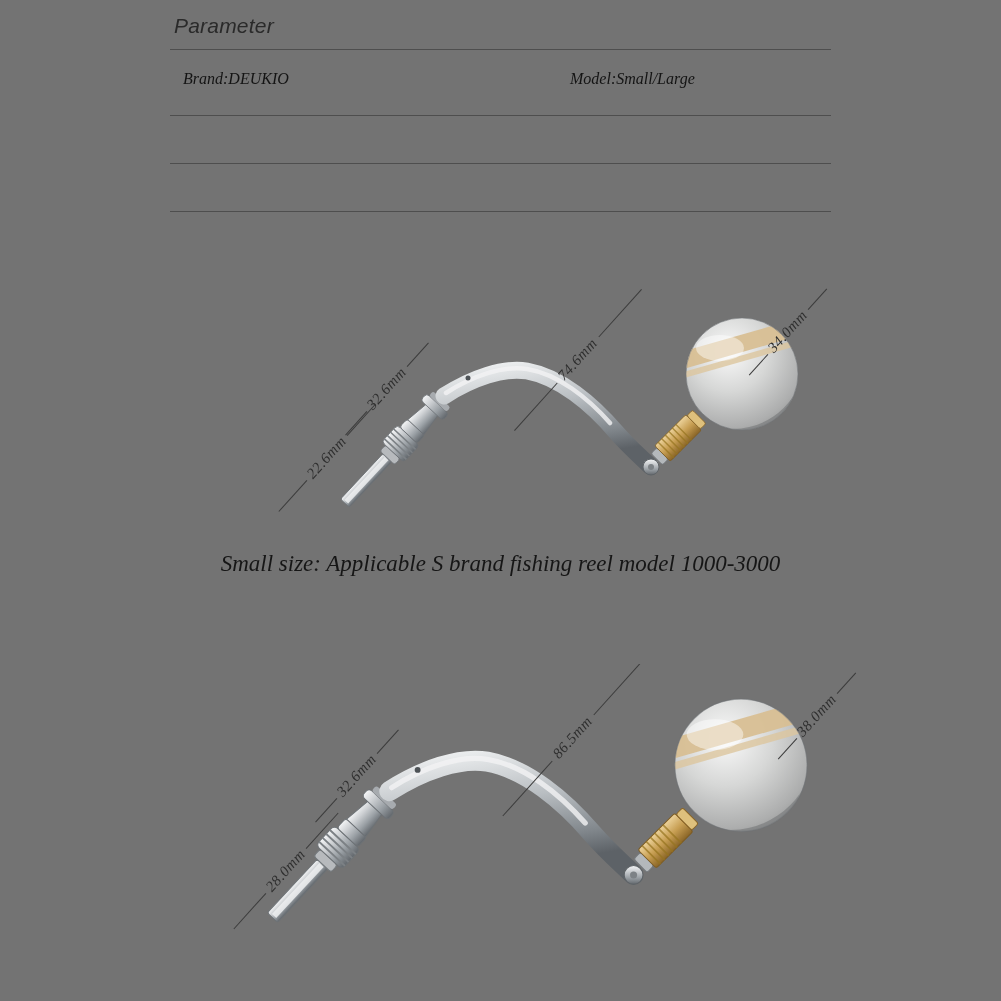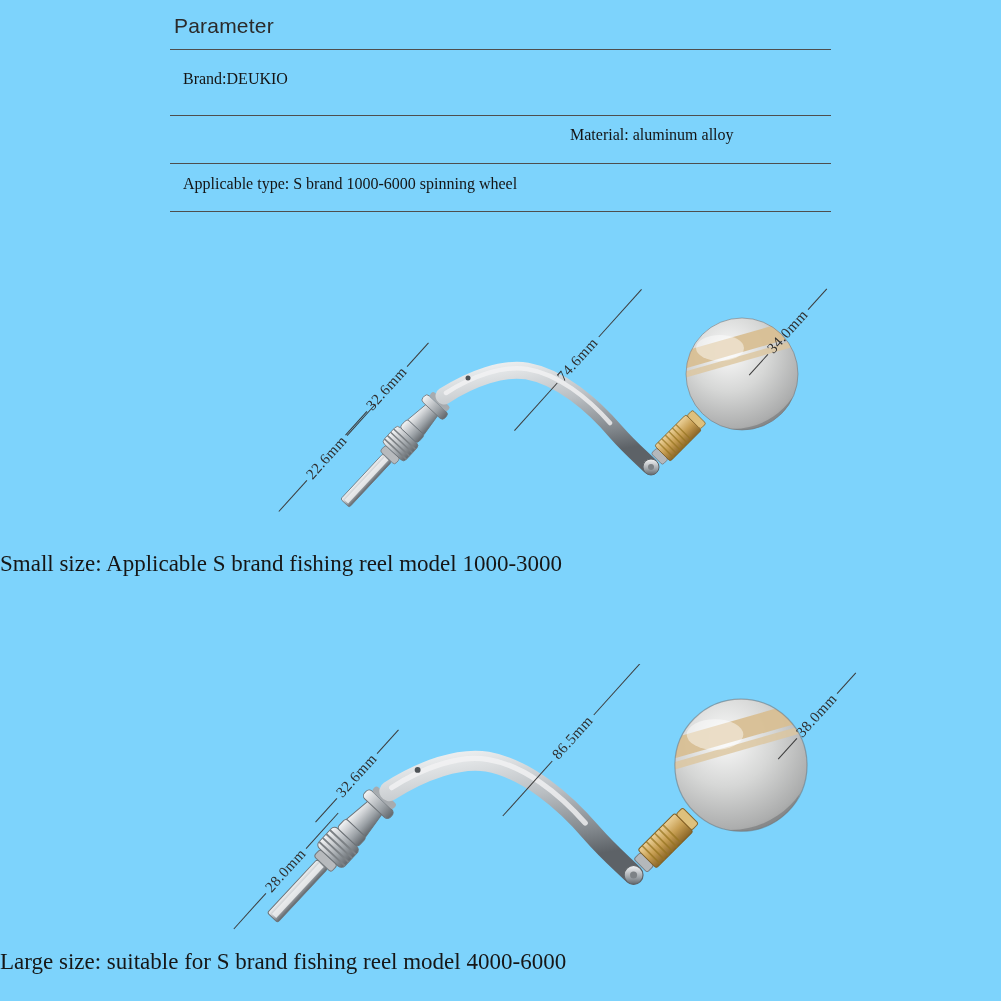--- a/index.html
+++ b/index.html
@@ -4,42 +4,42 @@
 <style>
   * { box-sizing: border-box; }
   html, body { margin: 0; padding: 0; }
   body {
     width: 1001px; height: 1001px;
     background: #ffffff;
     font-family: "Liberation Serif", serif;
     color: #1b1b1b;
     overflow: hidden;
   }
-  .page { position: relative; width: 1001px; height: 1001px; background: #7dd3fc; }
+  .page { position: relative; width: 1001px; height: 1001px; background: #737373; font-style: italic; }
 
   .param-heading {
     position: absolute; left: 174px; top: 14px;
     font-family: "Liberation Sans", sans-serif;
     font-size: 21px; font-weight: 500; color: #2a2a2a; letter-spacing: 0.2px;
   }
   .rule { position: absolute; left: 170px; width: 661px; height: 1px; background: #4e4e4e; }
   .r0 { top: 49px; } .r1 { top: 115px; } .r2 { top: 163px; } .r3 { top: 211px; }
 
   .cell { position: absolute; font-size: 16px; color: #141414; white-space: nowrap; }
   .c-l { left: 183px; }
   .c-r { left: 570px; }
   .row1 { top: 70px; } .row2 { top: 126px; } .row3 { top: 175px; }
 
   .figure { position: absolute; }
   .fig-small { left: 180px; top: 268px; width: 650px; height: 280px; }
   .fig-large { left: 180px; top: 648px; width: 660px; height: 296px; }
   .figure svg { width: 100%; height: 100%; display: block; }
 
   .caption {
-    position: absolute; left: 0; width: 1001px; 
+    position: absolute; left: 0; width: 1001px; text-align: center;
     font-size: 23px; color: #161616; white-space: nowrap;
   }
   .cap-small { top: 551px; }
   .cap-large { top: 949px; }
 
   .dim text {
     font-family: "Liberation Serif", serif;
     font-size: 15px; fill: #2f2f2f;
     text-anchor: middle; letter-spacing: 0.5px;
   }
@@ -122,26 +122,25 @@
           <circle cx="522" cy="90" r="56" fill="none" stroke="#6f7376" stroke-width="1" opacity="0.55"></circle>
         </g>
       </defs>
     </svg>
   </div>
 
   <div class="param-heading">Parameter</div>
   <div class="rule r0"></div>
 
   <span class="cell c-l row1">Brand:DEUKIO</span>
+  <span class="cell c-r row1">Model:Small/Large</span>
   <div class="rule r1"></div>
 
-  <span class="cell c-r row2">Material: aluminum alloy</span>
   <div class="rule r2"></div>
 
-  <span class="cell c-l row3">Applicable type: S brand 1000-6000 spinning wheel</span>
   <div class="rule r3"></div>
 
   <figure class="figure fig-small">
     <svg viewBox="0 0 650 280" role="img">
       <use href="#handle-art" xlink:href="#handle-art"></use>
       <g class="dim" transform="translate(107,174) rotate(-48)">
         <line x1="-72" y1="0" x2="-30" y2="0"></line>
           <line x1="30" y1="0" x2="72" y2="0"></line>
         <text y="4">22.6mm</text>
       </g>
@@ -182,15 +181,14 @@
           <line x1="31" y1="0" x2="105" y2="0"></line>
         <text y="4">86.5mm</text>
       </g>
       <g class="dim" transform="translate(597,52) rotate(-48)">
         <line x1="-58" y1="0" x2="-30" y2="0"></line>
           <line x1="30" y1="0" x2="58" y2="0"></line>
         <text y="4">38.0mm</text>
       </g>
     </svg>
   </figure>
-  <div class="caption cap-large">Large size: suitable for S brand fishing reel model 4000-6000</div>
 
 </div>
 
 </body></html>

